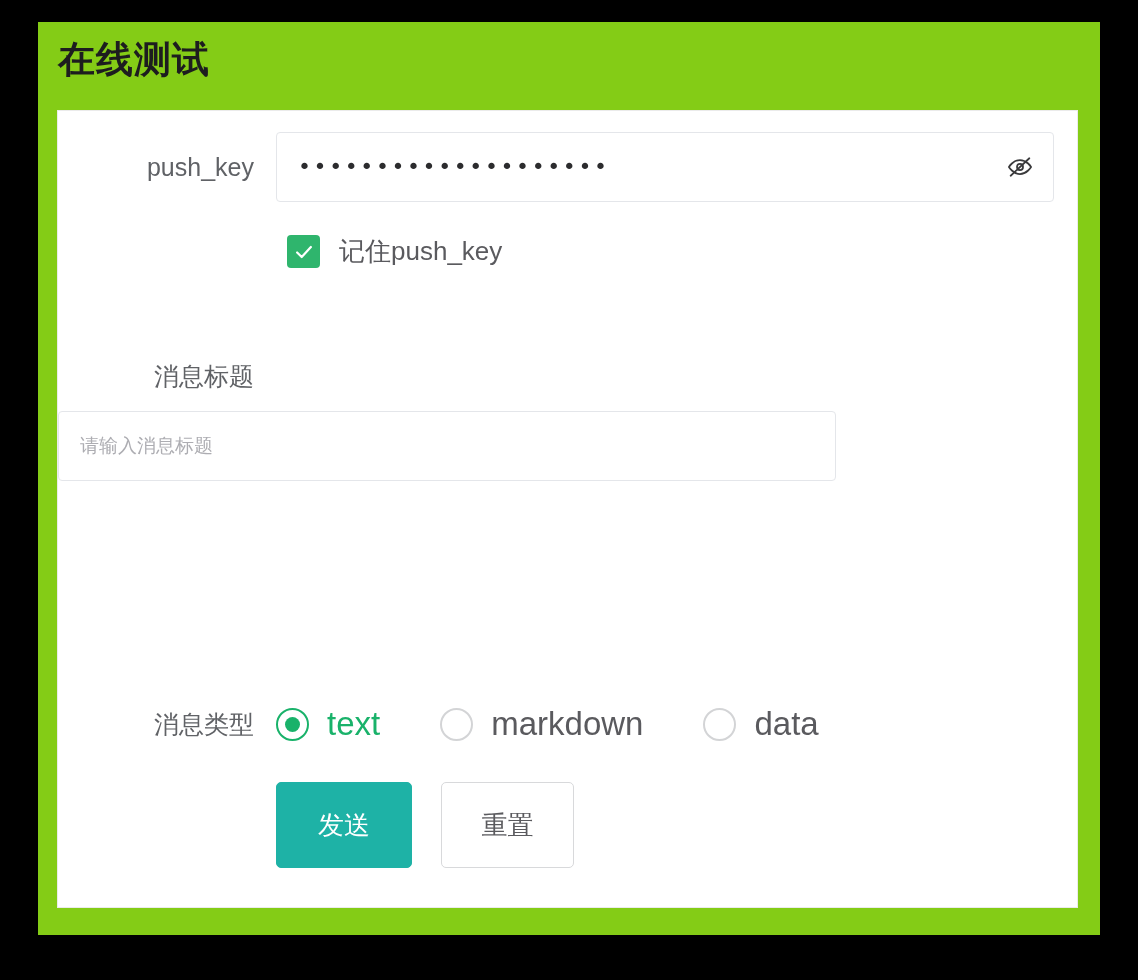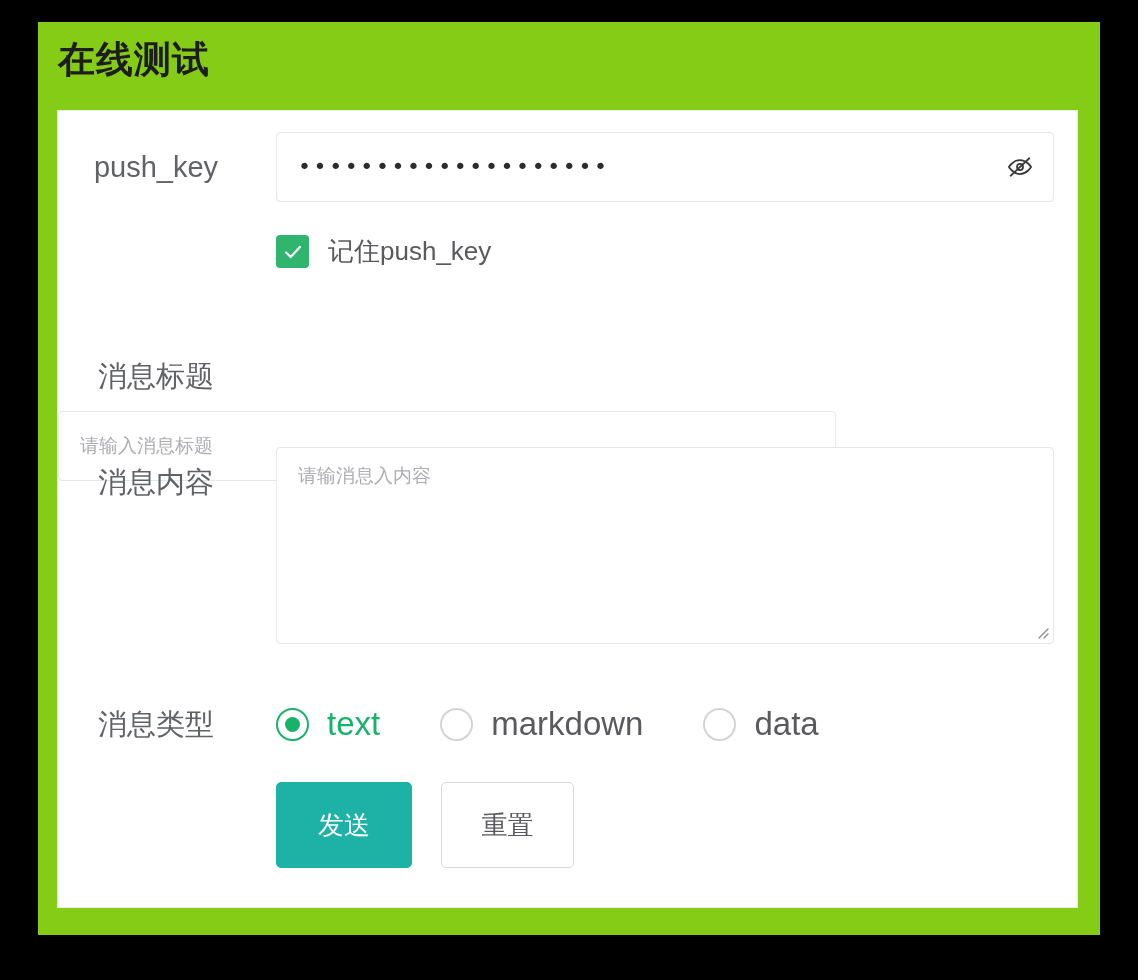--- a/index.html
+++ b/index.html
@@ -47,24 +47,24 @@
   }
 
   .form-row {
     position: absolute;
     display: flex;
     align-items: flex-start;
   }
 
   .field-label {
     width: 218px;
-    text-align: center;
+    text-align: right;
     padding-right: 22px;
     box-sizing: border-box;
-    font-size: 29px;
+    font-size: 25px;
     color: #606266;
     line-height: 70px;
     white-space: nowrap;
   }
 
   
   #row-pushkey { left: 0px; top: 21px; }
 
   .text-input {
     position: relative;
@@ -95,21 +95,21 @@
     transform: translateY(-50%);
     width: 30px;
     height: 30px;
     display: flex;
     align-items: center;
     justify-content: center;
     cursor: pointer;
   }
 
   
-  #row-remember { left: 0px; top: 123px; }
+  #row-remember { left: 11px; top: 123px; }
 
   .cb-spacer { width: 218px; }
 
   .cb-wrap {
     display: flex;
     align-items: center;
     cursor: pointer;
   }
 
   .cb-box {
@@ -268,32 +268,20 @@
       </div>
     </div>
 
     <div class="form-row" id="row-title">
       <div class="field-label">消息标题</div>
       <div class="text-input">
         <span class="ph">请输入消息标题</span>
       </div>
     </div>
 
-    <div class="form-row" id="row-content">
-      <div class="field-label">消息内容</div>
-      <div class="text-area">
-        <span class="ph">请输消息入内容</span>
-        <span class="resize-grip">
-          <svg width="16" height="16" viewBox="0 0 16 16" stroke="#8e8e93" stroke-width="1.4" stroke-linecap="round">
-            <line x1="14" y1="5" x2="5" y2="14"></line>
-            <line x1="14" y1="10" x2="10" y2="14"></line>
-          </svg>
-        </span>
-      </div>
-    </div>
 
     <div class="form-row" id="row-type">
       <div class="field-label">消息类型</div>
       <div class="radio-group">
         <span class="radio-item checked">
           <span class="radio-circle checked">
               <span class="radio-dot"></span>
             </span>
           <span class="radio-label">text</span>
         </span>

